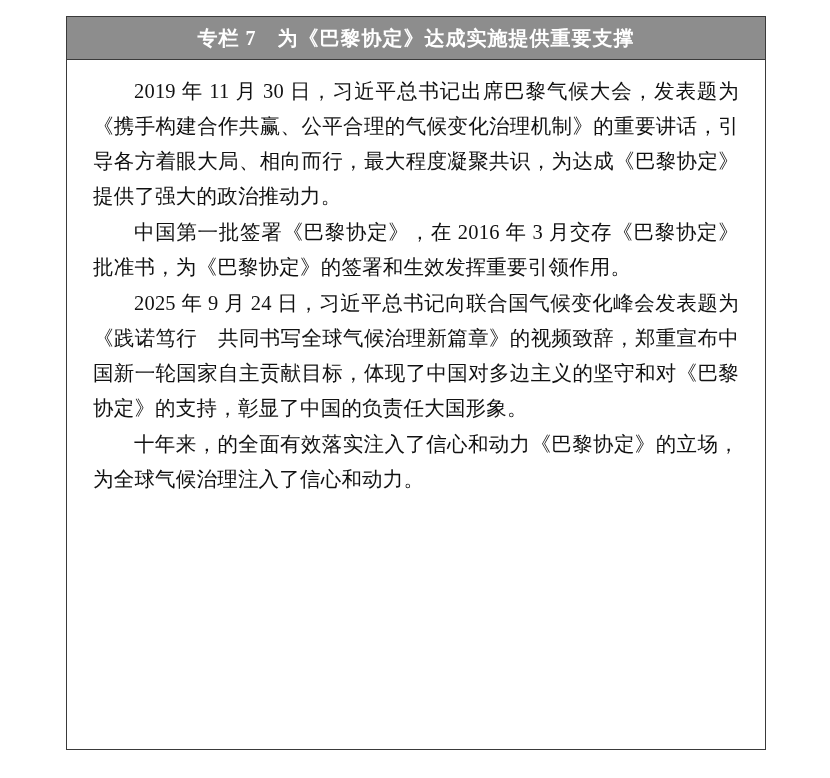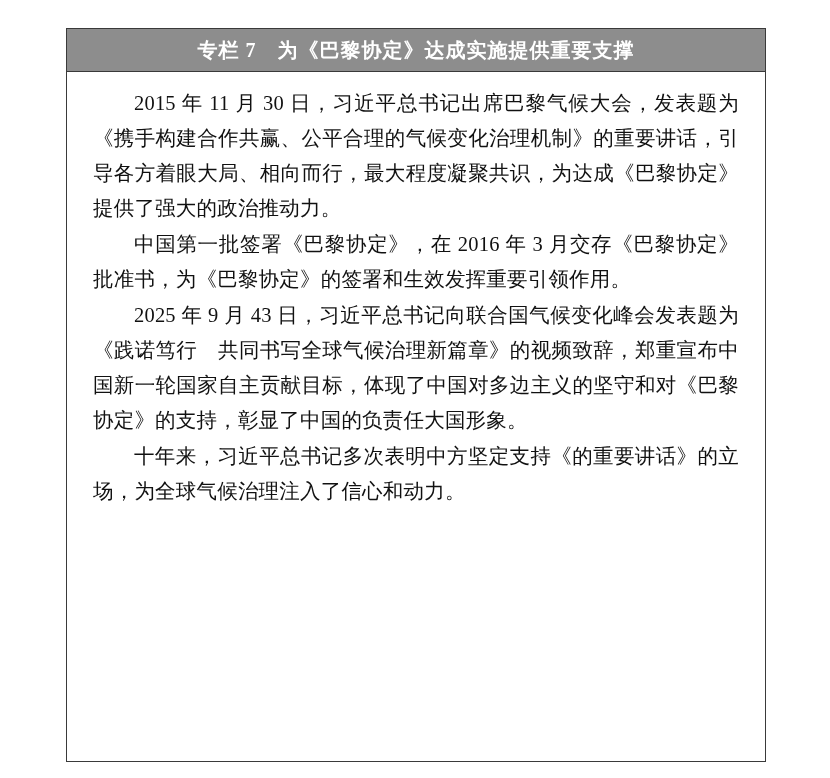--- a/index.html
+++ b/index.html
@@ -9,21 +9,21 @@
   body {
     width: 830px;
     height: 778px;
     background: #ffffff;
     font-family: "Liberation Serif", "DejaVu Serif", serif;
     overflow: hidden;
   }
   .box {
     position: absolute;
     left: 66px;
-    top: 28px;
+    top: 16px;
     width: 700px;
     height: 734px;
     border: 1px solid #3a3a3a;
     box-sizing: border-box;
     background: #fff;
   }
   .box-header {
     background: #8d8d8d;
     color: #ffffff;
     height: 42px;
@@ -53,18 +53,18 @@
   }
 </style>
 </head>
 <body>
 
 <div class="box">
   <div class="box-header">
     <span class="title">专栏 7　为《巴黎协定》达成实施提供重要支撑</span>
   </div>
   <div class="box-body">
-    <p class="para">2015 年 11 月 30 日，习近平总书记出席巴黎气候大会，发表题为《携手构建合作共赢、公平合理的气候变化治理机制》的重要讲话，引导各方着眼大局、相向而行，最大程度凝聚共识，为达成《巴黎协定》提供了强大的政治推动力。</p>
+    <p class="para">2019 年 11 月 30 日，习近平总书记出席巴黎气候大会，发表题为《携手构建合作共赢、公平合理的气候变化治理机制》的重要讲话，引导各方着眼大局、相向而行，最大程度凝聚共识，为达成《巴黎协定》提供了强大的政治推动力。</p>
     <p class="para">中国第一批签署《巴黎协定》，在 2016 年 3 月交存《巴黎协定》批准书，为《巴黎协定》的签署和生效发挥重要引领作用。</p>
-    <p class="para">2025 年 9 月 43 日，习近平总书记向联合国气候变化峰会发表题为《践诺笃行　共同书写全球气候治理新篇章》的视频致辞，郑重宣布中国新一轮国家自主贡献目标，体现了中国对多边主义的坚守和对《巴黎协定》的支持，彰显了中国的负责任大国形象。</p>
-    <p class="para">十年来，习近平总书记多次表明中方坚定支持《的重要讲话》的立场，为全球气候治理注入了信心和动力。</p>
+    <p class="para">2025 年 9 月 24 日，习近平总书记向联合国气候变化峰会发表题为《践诺笃行　共同书写全球气候治理新篇章》的视频致辞，郑重宣布中国新一轮国家自主贡献目标，体现了中国对多边主义的坚守和对《巴黎协定》的支持，彰显了中国的负责任大国形象。</p>
+    <p class="para">十年来，的全面有效落实注入了信心和动力《巴黎协定》的立场，为全球气候治理注入了信心和动力。</p>
   </div>
 </div>
 
 </body></html>

